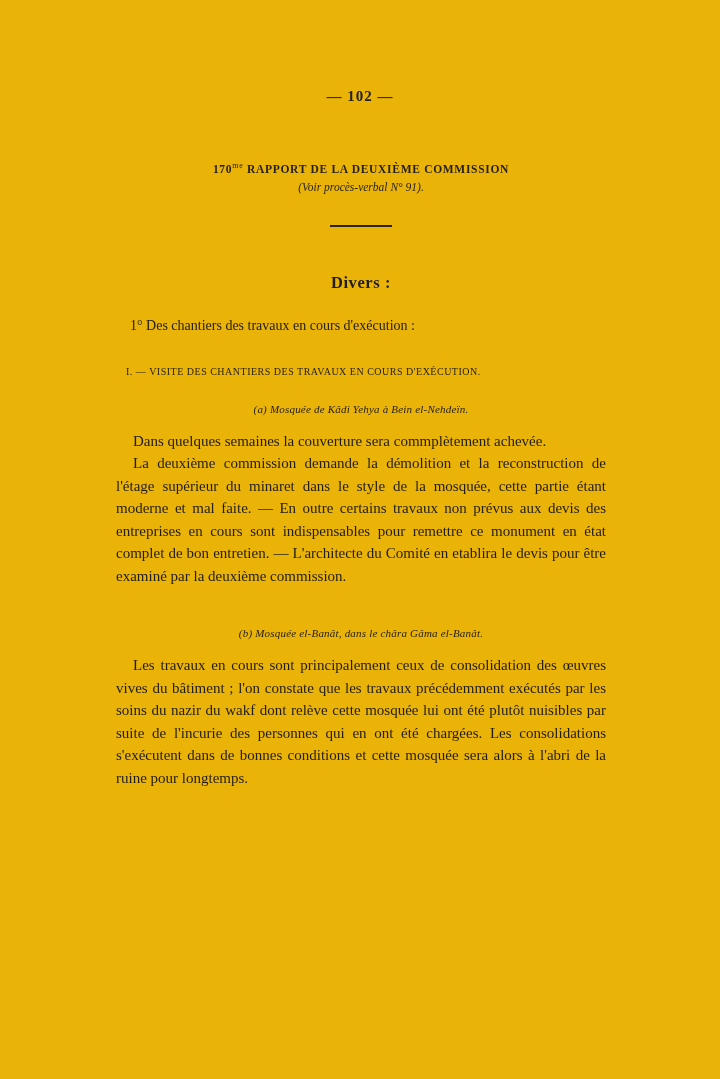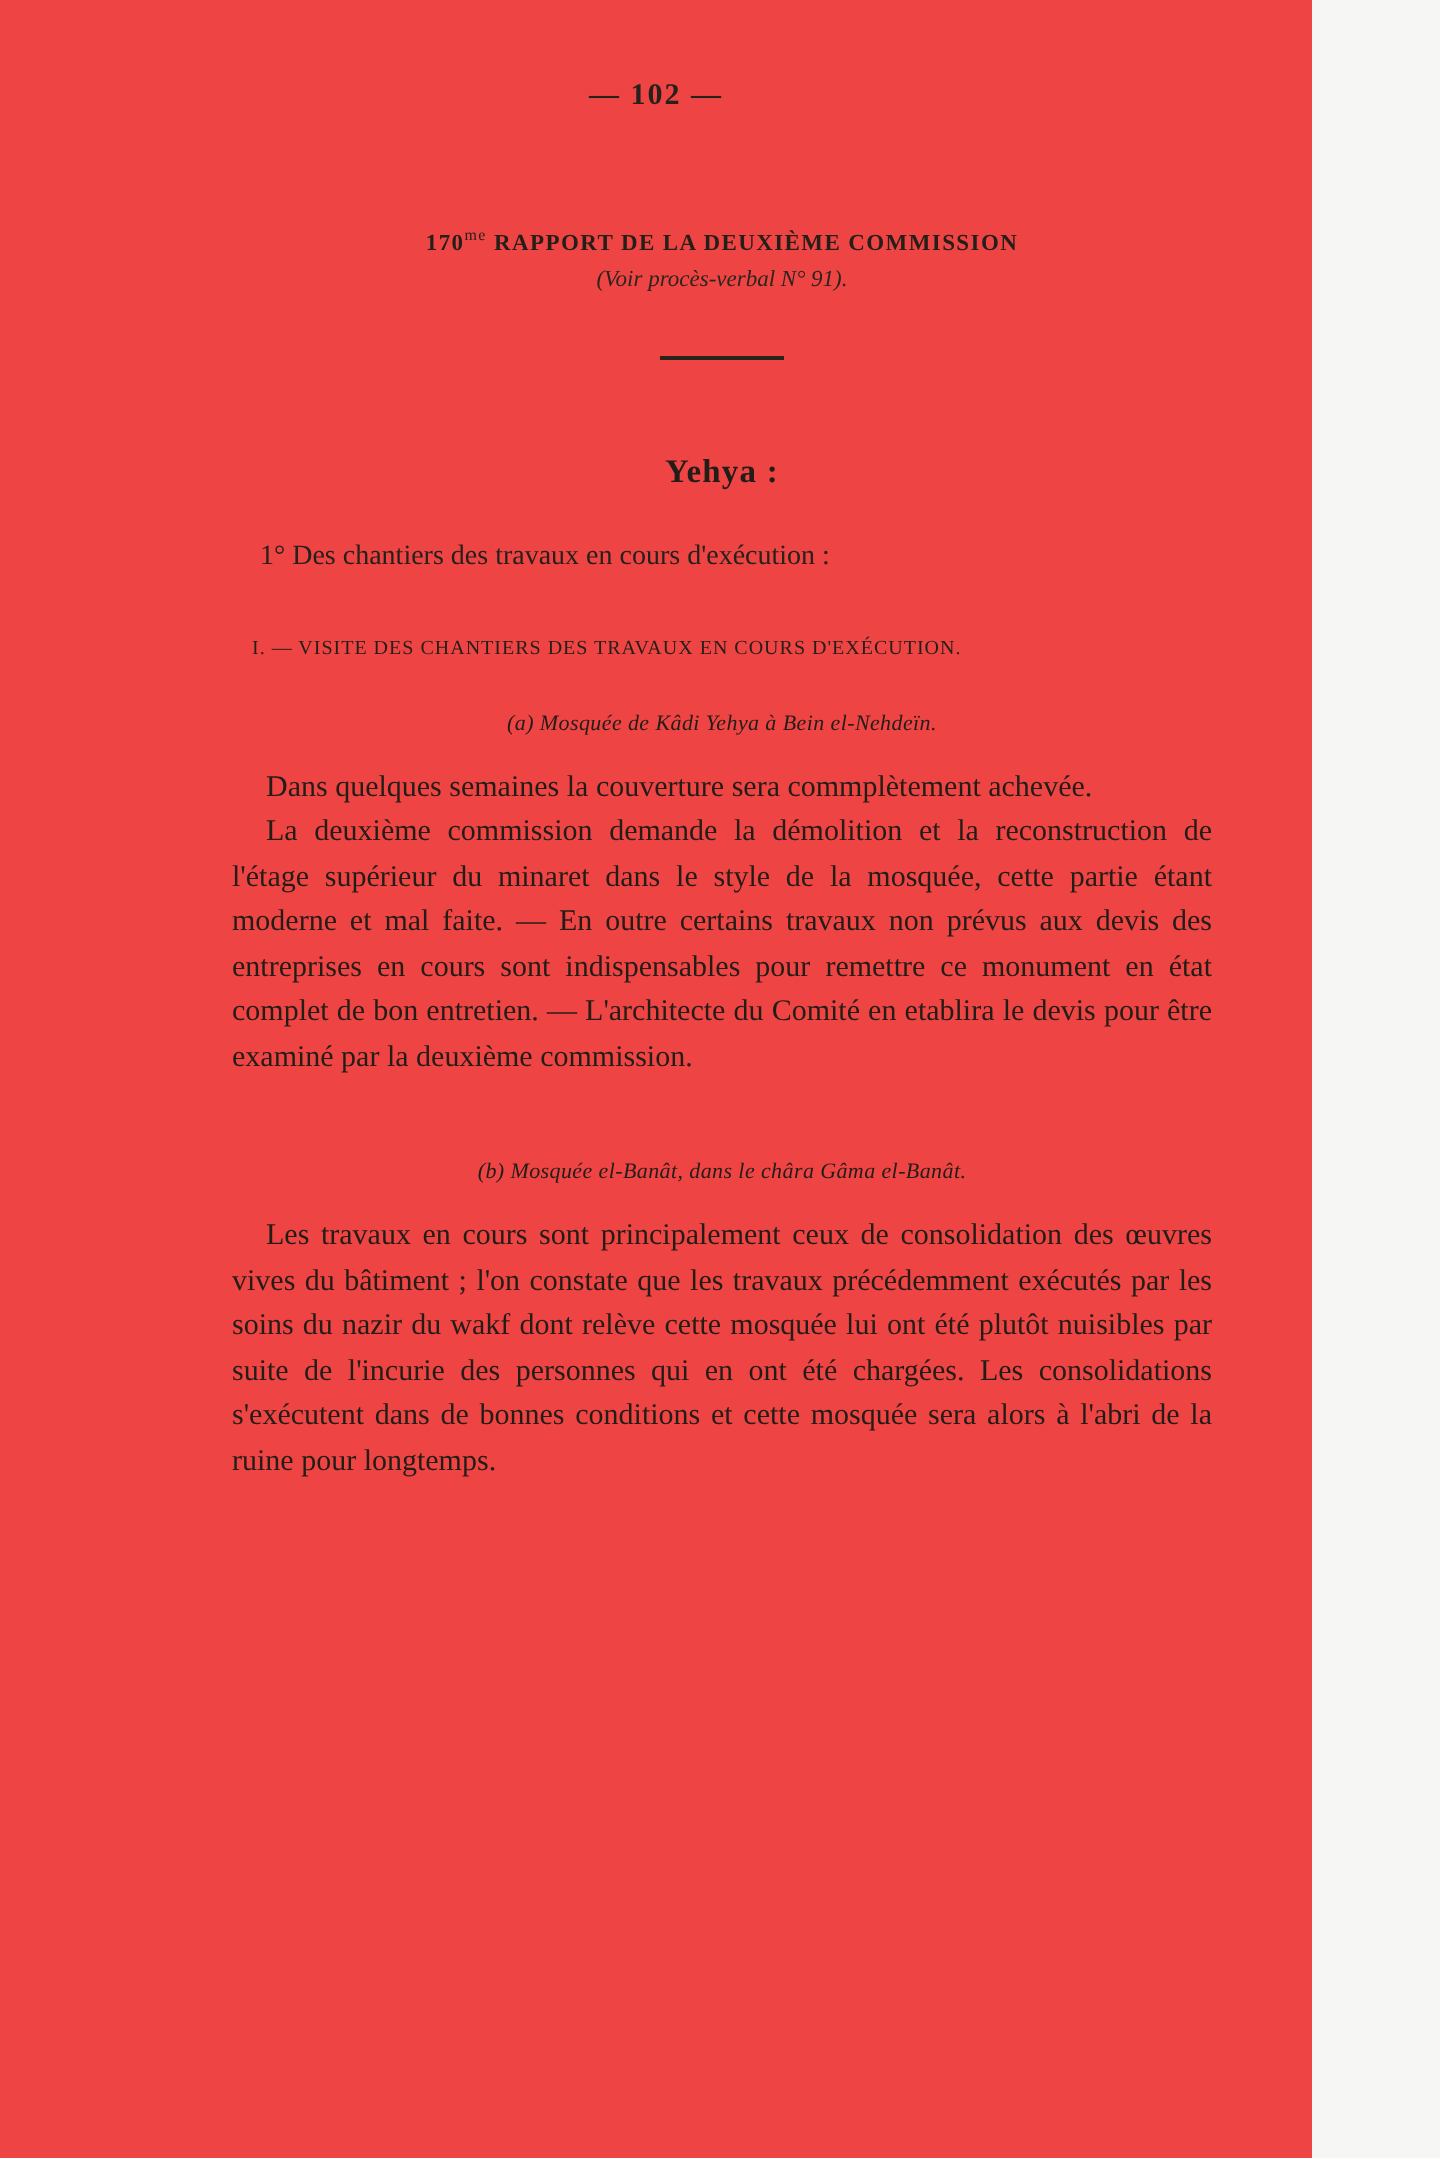--- a/index.html
+++ b/index.html
@@ -4,25 +4,25 @@
 <style>
   * { margin: 0; padding: 0; box-sizing: border-box; }
   html, body { width: 720px; }
   body {
     background: #f6f6f4;
     font-family: "Liberation Serif", serif;
     color: #211d18;
   }
   .page {
     position: relative;
-    width: 656px;
+    width: 720px;
     height: 1079px;
-    background: #ef4444;
+    background: #eab308;
     overflow: hidden;
-    padding-top: 40px;
+    padding-top: 88px;
   }
   .content {
     width: 490px;
     margin-left: 116px;
   }
   .page-number {
     text-align: center;
     font-size: 15px;
     font-weight: bold;
     letter-spacing: 1px;
@@ -100,21 +100,21 @@
   <div class="page-number">— 102 —</div>
 
   <div class="content">
 
     <div class="report-title"><span>170</span><sup>me</sup><span> RAPPORT DE LA DEUXIÈME COMMISSION</span></div>
 
     <div class="report-subtitle">(Voir procès-verbal N° 91).</div>
 
     <div class="rule"></div>
 
-    <div class="examen-heading">Yehya :</div>
+    <div class="examen-heading">Divers :</div>
 
     <div class="list">
       <div class="list-item">1° Des chantiers des travaux en cours d'exécution :</div>
     </div>
 
     <div class="section-heading">I. — VISITE DES CHANTIERS DES TRAVAUX EN COURS D'EXÉCUTION.</div>
 
     <div class="sub-heading">(a) Mosquée de Kâdi Yehya à Bein el-Nehdeïn.</div>
 
     <div class="paragraphs">

